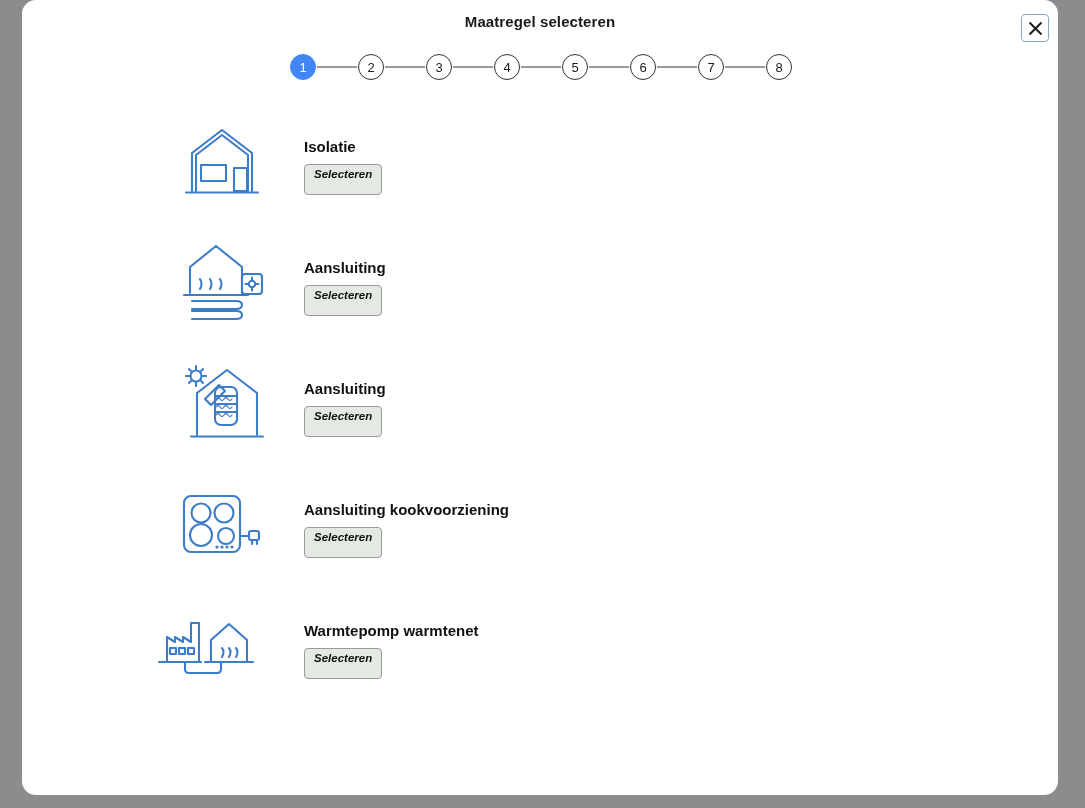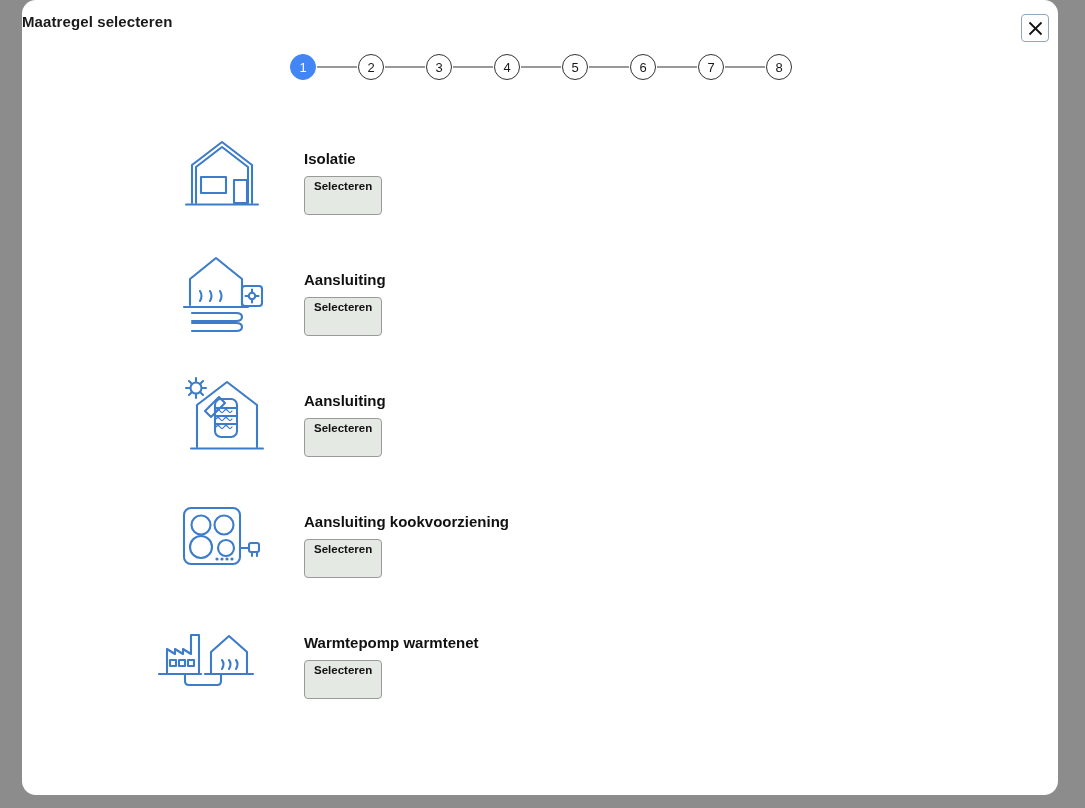--- a/index.html
+++ b/index.html
@@ -47,20 +47,21 @@
     border-radius: 14px;
     z-index: 2;
     overflow: hidden;
   }
 
   #modal-title {
     position: absolute;
     top: 13px;
     left: 0;
     width: 100%;
+    text-align: center;
     font-size: 15px;
     font-weight: bold;
     color: #1a1a1a;
     letter-spacing: .1px;
   }
 
   #close-button {
     position: absolute;
     top: 14px;
     right: 9px;
@@ -111,21 +112,21 @@
   .step-line {
     flex: 1 1 auto;
     height: 1.4px;
     background: #999999;
     margin: 0 1px;
   }
 
   
   #measure-list {
     position: absolute;
-    top: 124px;
+    top: 112px;
     left: 0;
     width: 100%;
   }
   .measure-row {
     position: relative;
     height: 121px;
     display: flex;
     align-items: flex-start;
   }
   .measure-icon {
@@ -150,23 +151,24 @@
     margin: 0 0 9px 0;
   }
   .select-button {
     font-family: "Liberation Sans", sans-serif;
     font-size: 11.5px;
     font-weight: bold;
     color: #111111;
     background: #e4eae3;
     border: 1px solid #9a9a9a;
     border-radius: 4px;
-    padding: 4px 9px 21px 9px;
+    padding: 4px 9px 13px 9px;
     cursor: pointer;
     line-height: 1;
+    font-style: italic;
   }
 </style>
 </head>
 <body>
 
 <div id="page-background">
   <div class="bg-text" style="top:263px;left:0px;">waa</div>
   <div class="bg-text" style="top:370px;left:12px;">l no</div>
   <div class="bg-text italic" style="top:389px;left:0px;">rwij</div>
 </div>

